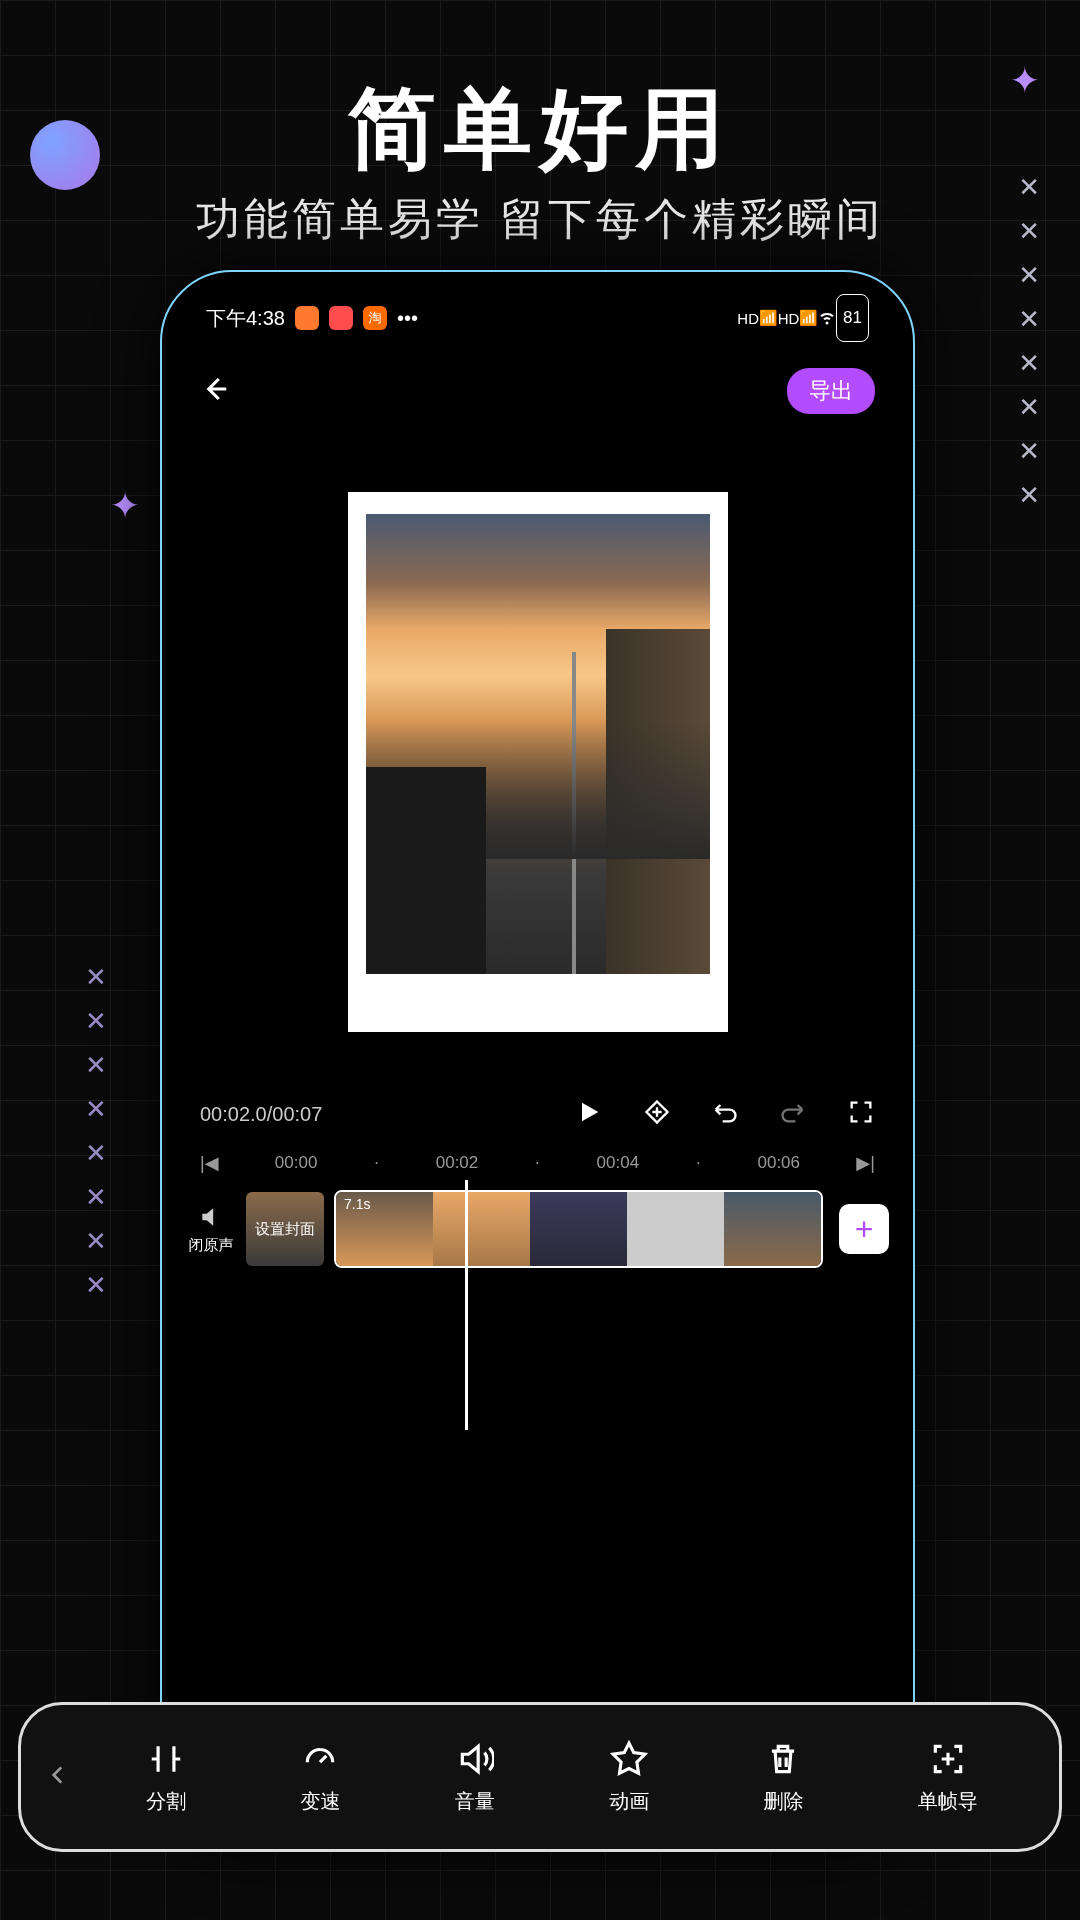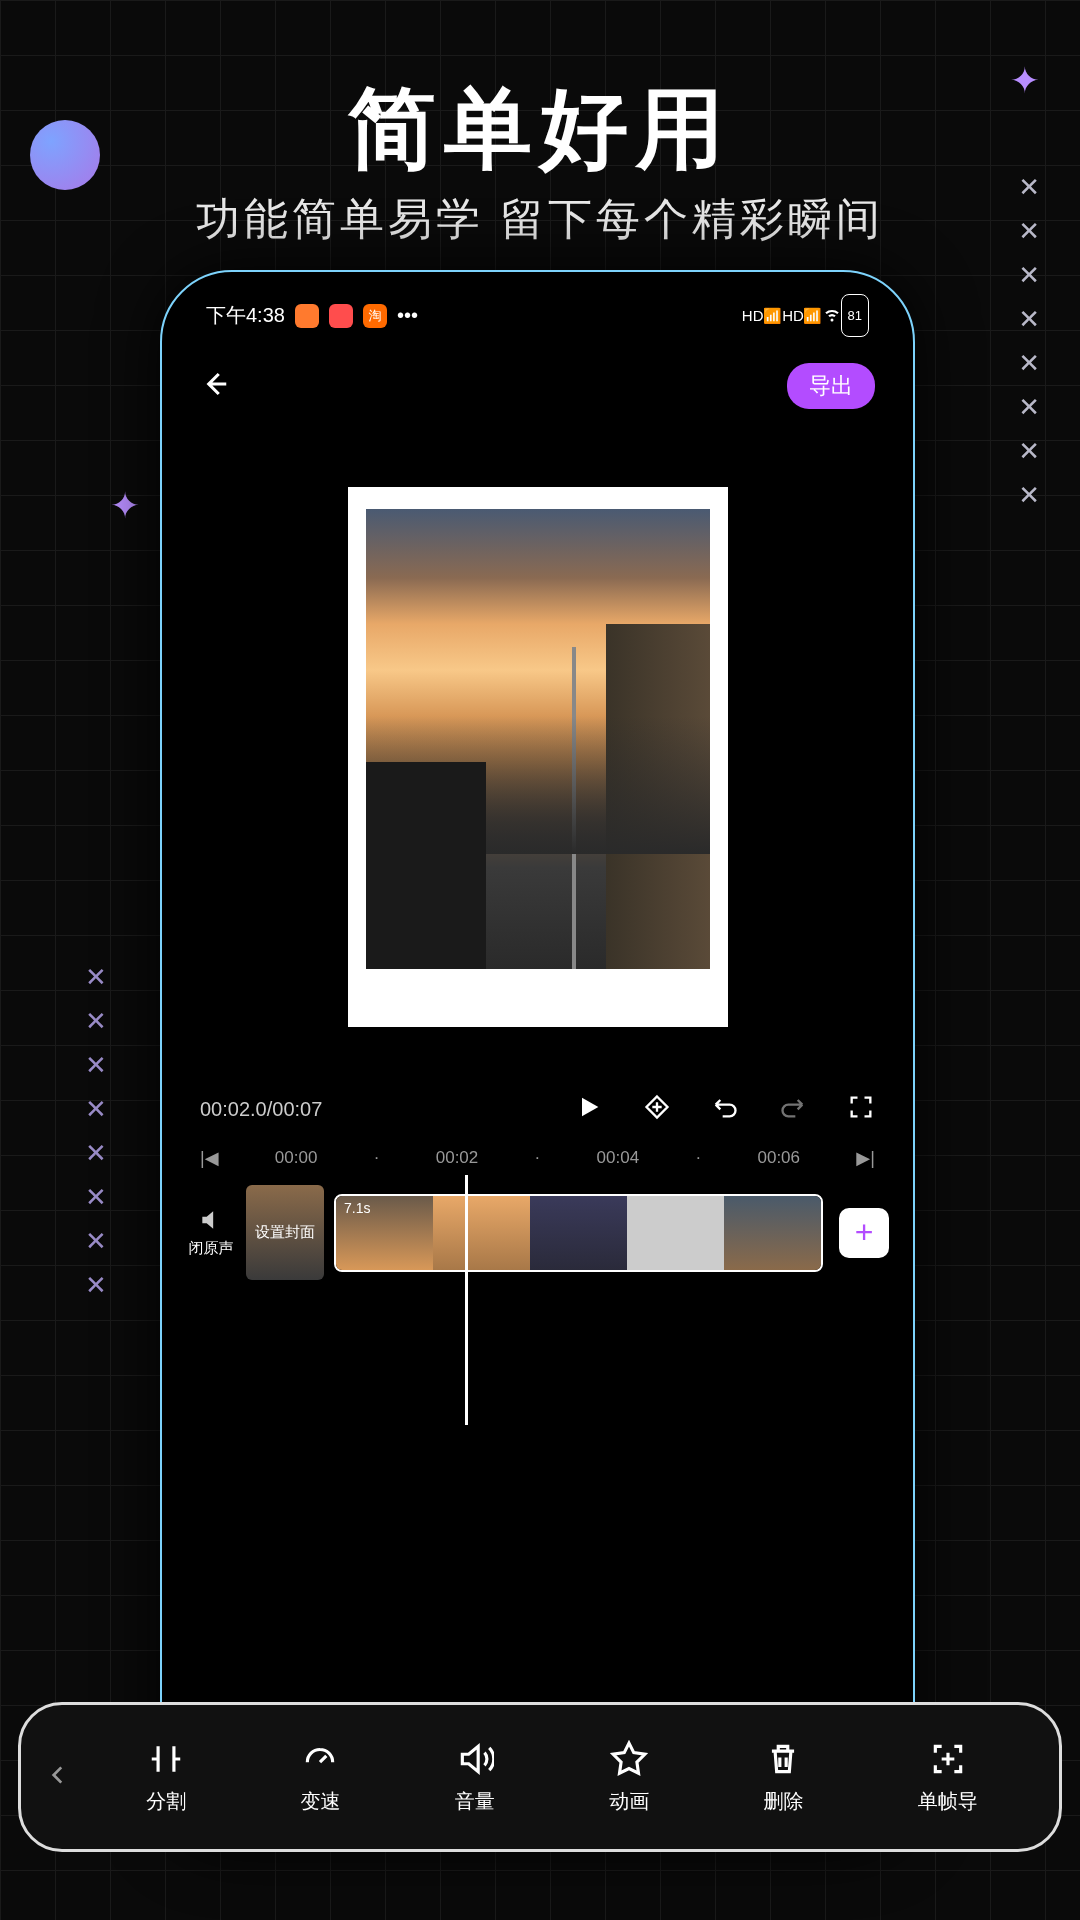--- a/index.html
+++ b/index.html
@@ -37,21 +37,21 @@
 .play-controls{display:flex;align-items:center;justify-content:space-between;padding:16px 30px;color:#fff}
 .time-display{font-size:20px;color:#ccc}
 .ctrl-group{display:flex;align-items:center;gap:40px}
 .ctrl-icon svg{width:28px;height:28px;fill:#fff}
 .ctrl-icon.stroke svg{fill:none;stroke:#fff;stroke-width:2}
 .ruler{display:flex;align-items:center;justify-content:space-between;padding:6px 30px;color:#999;font-size:17px}
 .ruler-mark{font-size:18px}
 .timeline-row{display:flex;align-items:center;gap:10px;padding:10px 16px;position:relative}
 .mute-block{display:flex;flex-direction:column;align-items:center;gap:6px;color:#ffffff;font-size:15px;width:50px}
 .mute-block svg{width:26px;height:26px;fill:#ccc}
-.cover-thumb{width:78px;height:95px;background:linear-gradient(#8a6a4a,#3a3a3a);border-radius:6px;display:flex;align-items:center;justify-content:center;color:#fff;font-size:15px;position:relative}
+.cover-thumb{width:78px;height:74px;background:linear-gradient(#8a6a4a,#3a3a3a);border-radius:6px;display:flex;align-items:center;justify-content:center;color:#fff;font-size:15px;position:relative}
 .clip-strip{flex:1;display:flex;height:78px;border:2px solid #fff;border-radius:8px;overflow:hidden;position:relative}
 .clip-seg{flex:1;background:linear-gradient(#4a5a6a,#8a6a4a)}
 .clip-seg:nth-child(1){background:linear-gradient(#3a4a6a,#2a2a3a)}
 .clip-seg:nth-child(2){background:linear-gradient(#6a5a4a,#d89858)}
 .clip-seg:nth-child(3){background:linear-gradient(#e8a868,#a87848)}
 .clip-seg:nth-child(4){background:linear-gradient(#3a3a5a,#2a2a3a)}
 .clip-seg:nth-child(5){background:#ccc}
 .clip-dur{position:absolute;top:4px;left:8px;color:#fff;font-size:14px;z-index:2}
 .add-clip{width:50px;height:50px;background:#fff;border-radius:10px;display:flex;align-items:center;justify-content:center;color:#b34cff;font-size:32px;font-weight:300;margin-left:6px}
 .playhead{position:absolute;top:0;left:295px;width:3px;height:250px;background:#fff;z-index:5}
@@ -93,21 +93,21 @@
       <div class="status-right">
         <span>HD</span>
         <span>📶</span>
         <span>HD</span>
         <span>📶</span>
         <span>
           <svg viewBox="0 0 24 24" width="18" height="18">
               <path fill="#fff" d="M12 18a2 2 0 100 4 2 2 0 000-4zm-5-4a8 8 0 0110 0l-2 2a5 5 0 00-6 0zm-4-4a14 14 0 0118 0l-2 2a11 11 0 00-14 0z"></path>
             </svg>
         </span>
-        <span style="border:1.5px solid #fff;border-radius:8px;padding:13px 6px;font-size:13px">81</span>
+        <span style="border:1.5px solid #fff;border-radius:8px;padding:13px 6px;font-size:17px">81</span>
       </div>
     </div>
 
     <div class="top-bar">
       <div class="back-arrow">
         <svg viewBox="0 0 24 24">
             <path d="M15 4l-8 8 8 8M7 12h14"></path>
           </svg>
       </div>
       <button class="export-btn">导出</button>

